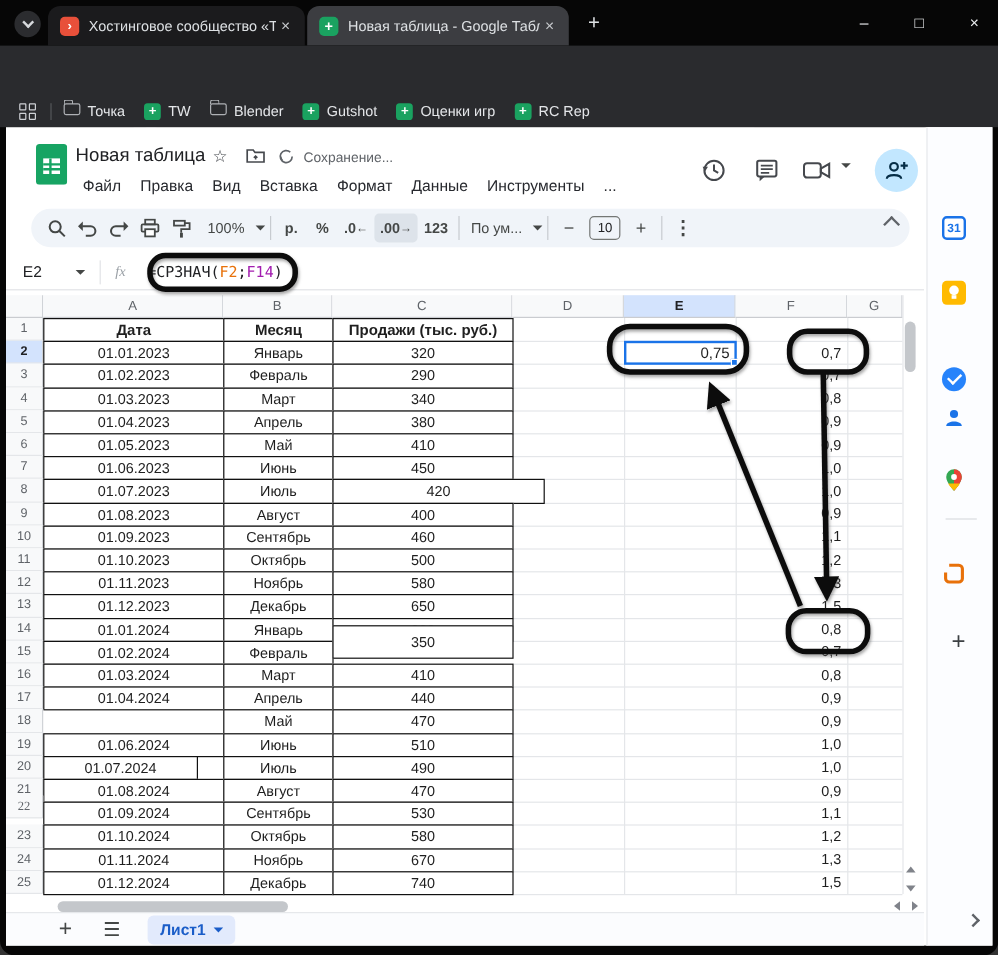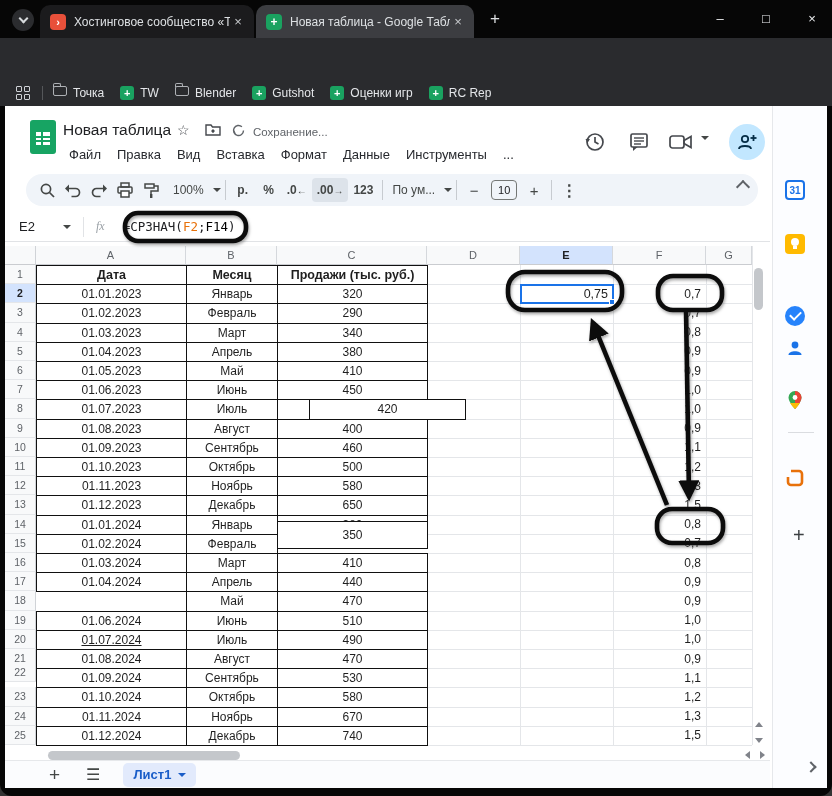--- a/index.html
+++ b/index.html
@@ -81,21 +81,21 @@
   #tbcollapse{position:absolute;left:712px;top:8px;width:10px;height:10px;border-left:2px solid #5f6368;
               border-top:2px solid #5f6368;transform:rotate(45deg);}
   
   #fbar{left:0px;top:106px;width:765px;height:30px;background:#fff;border-bottom:1px solid #e1e3e6;
         display:flex;align-items:center;}
   #namebox{width:78px;padding-left:14px;font-size:13px;color:#202124;display:flex;align-items:center;}
   #namecaret{margin-left:28px;}
   #fbardiv{width:1px;height:20px;background:#e1e3e6;margin-right:12px;}
   #fx{font-size:12px;color:#9aa0a6;font-style:italic;font-family:"Liberation Serif",serif;margin-right:18px;}
   #formula{font-family:"DejaVu Sans Mono",monospace;font-size:12.5px;color:#202124;white-space:pre;}
-  .ref1{color:#e8710a;} .ref2{color:#000000;}
+  .ref1{color:#e8710a;} .ref2{color:#a21caf;}
   
   .colhead{position:absolute;top:140px;height:19px;background:#f8f9fa;border-right:1px solid #d5d8dc;
            border-bottom:1px solid #caccd0;font-size:11px;color:#5f6368;display:flex;align-items:center;justify-content:center;}
   .rowhead{position:absolute;left:0;width:31px;background:#f8f9fa;border-right:1px solid #d0d3d7;
            border-bottom:1px solid #e4e6e9;font-size:10.5px;color:#5f6368;display:flex;align-items:center;justify-content:center;}
   .hl{background:#d3e3fd !important;color:#202124;font-weight:bold;}
   .tcell{position:absolute;border:1px solid #111;font-size:12px;color:#1f1f1f;display:flex;
          align-items:center;justify-content:center;overflow:hidden;white-space:nowrap;background:#fff;}
   .th{font-weight:bold;font-size:12.5px;}
   .fcell{position:absolute;font-size:12px;color:#1f1f1f;display:flex;align-items:center;
@@ -441,21 +441,21 @@
         <div class="rowhead" style="top: 274.2px; height: 19.2px;">7</div>
         <div class="gline-h" style="left: 422px; top: 293.4px; width: 325px;"></div>
         <div class="tcell" style="left: 31px; top: 274.2px; width: 151px; height: 20.2px;">01.06.2023</div>
         <div class="tcell" style="left: 181px; top: 274.2px; width: 92px; height: 20.2px;">Июнь</div>
         <div class="tcell" style="left: 272px; top: 274.2px; width: 151px; height: 20.2px;">450</div>
         <div class="fcell" style="left: 608px; top: 274.2px; width: 93px; height: 19.2px;">1,0</div>
         <div class="rowhead" style="top: 293.4px; height: 19.2px;">8</div>
         <div class="gline-h" style="left: 422px; top: 312.6px; width: 325px;"></div>
         <div class="tcell" style="left: 31px; top: 293.4px; width: 151px; height: 20.2px;">01.07.2023</div>
         <div class="tcell" style="left: 181px; top: 293.4px; width: 92px; height: 20.2px;">Июль</div>
-        <div class="tcell" style="left: 272px; top: 293.4px; width: 157px; height: 20.2px; margin-left: 32px;">420</div>
+        <div class="tcell" style="left: 272px; top: 293.4px; width: 177px; height: 20.2px;">420</div>
         <div class="fcell" style="left: 608px; top: 293.4px; width: 93px; height: 19.2px;">1,0</div>
         <div class="rowhead" style="top: 312.6px; height: 19.2px;">9</div>
         <div class="gline-h" style="left: 422px; top: 331.8px; width: 325px;"></div>
         <div class="tcell" style="left: 31px; top: 312.6px; width: 151px; height: 20.2px;">01.08.2023</div>
         <div class="tcell" style="left: 181px; top: 312.6px; width: 92px; height: 20.2px;">Август</div>
         <div class="tcell" style="left: 272px; top: 312.6px; width: 151px; height: 20.2px;">400</div>
         <div class="fcell" style="left: 608px; top: 312.6px; width: 93px; height: 19.2px;">0,9</div>
         <div class="rowhead" style="top: 331.8px; height: 19.2px;">10</div>
         <div class="gline-h" style="left: 422px; top: 351px; width: 325px;"></div>
         <div class="tcell" style="left: 31px; top: 331.8px; width: 151px; height: 20.2px;">01.09.2023</div>
@@ -511,31 +511,31 @@
         <div class="tcell" style="left: 272px; top: 485.4px; width: 151px; height: 20.2px;">470</div>
         <div class="fcell" style="left: 608px; top: 485.4px; width: 93px; height: 19.2px;">0,9</div>
         <div class="rowhead" style="top: 504.6px; height: 19.2px;">19</div>
         <div class="gline-h" style="left: 422px; top: 523.8px; width: 325px;"></div>
         <div class="tcell" style="left: 31px; top: 504.6px; width: 151px; height: 20.2px;">01.06.2024</div>
         <div class="tcell" style="left: 181px; top: 504.6px; width: 92px; height: 20.2px;">Июнь</div>
         <div class="tcell" style="left: 272px; top: 504.6px; width: 151px; height: 20.2px;">510</div>
         <div class="fcell" style="left: 608px; top: 504.6px; width: 93px; height: 19.2px;">1,0</div>
         <div class="rowhead" style="top: 523.8px; height: 19.2px;">20</div>
         <div class="gline-h" style="left: 422px; top: 543px; width: 325px;"></div>
-        <div class="tcell" style="left: 31px; top: 523.8px; width: 151px; height: 20.2px; text-decoration: underline;">01.07.2024</div>
+        <div class="tcell" style="left: 31px; top: 523.8px; width: 129px; height: 20.2px;">01.07.2024</div>
         <div class="tcell" style="left: 181px; top: 523.8px; width: 92px; height: 20.2px;">Июль</div>
         <div class="tcell" style="left: 272px; top: 523.8px; width: 151px; height: 20.2px;">490</div>
         <div class="fcell" style="left: 608px; top: 523.8px; width: 93px; height: 19.2px;">1,0</div>
         <div class="rowhead" style="top: 543px; height: 19.2px;">21</div>
         <div class="gline-h" style="left: 422px; top: 562.2px; width: 325px;"></div>
         <div class="tcell" style="left: 31px; top: 543px; width: 151px; height: 20.2px;">01.08.2024</div>
         <div class="tcell" style="left: 181px; top: 543px; width: 92px; height: 20.2px;">Август</div>
         <div class="tcell" style="left: 272px; top: 543px; width: 151px; height: 20.2px;">470</div>
         <div class="fcell" style="left: 608px; top: 543px; width: 93px; height: 19.2px;">0,9</div>
-        <div class="rowhead" style="top: 557px; height: 19.2px;">22</div>
+        <div class="rowhead" style="top: 557px; height: 19.2px; font-family: Liberation Serif, serif;">22</div>
         <div class="gline-h" style="left: 422px; top: 581.4px; width: 325px;"></div>
         <div class="tcell" style="left: 31px; top: 562.2px; width: 151px; height: 20.2px;">01.09.2024</div>
         <div class="tcell" style="left: 181px; top: 562.2px; width: 92px; height: 20.2px;">Сентябрь</div>
         <div class="tcell" style="left: 272px; top: 562.2px; width: 151px; height: 20.2px;">530</div>
         <div class="fcell" style="left: 608px; top: 562.2px; width: 93px; height: 19.2px;">1,1</div>
         <div class="rowhead" style="top: 581.4px; height: 19.2px;">23</div>
         <div class="gline-h" style="left: 422px; top: 600.6px; width: 325px;"></div>
         <div class="tcell" style="left: 31px; top: 581.4px; width: 151px; height: 20.2px;">01.10.2024</div>
         <div class="tcell" style="left: 181px; top: 581.4px; width: 92px; height: 20.2px;">Октябрь</div>
         <div class="tcell" style="left: 272px; top: 581.4px; width: 151px; height: 20.2px;">580</div>

